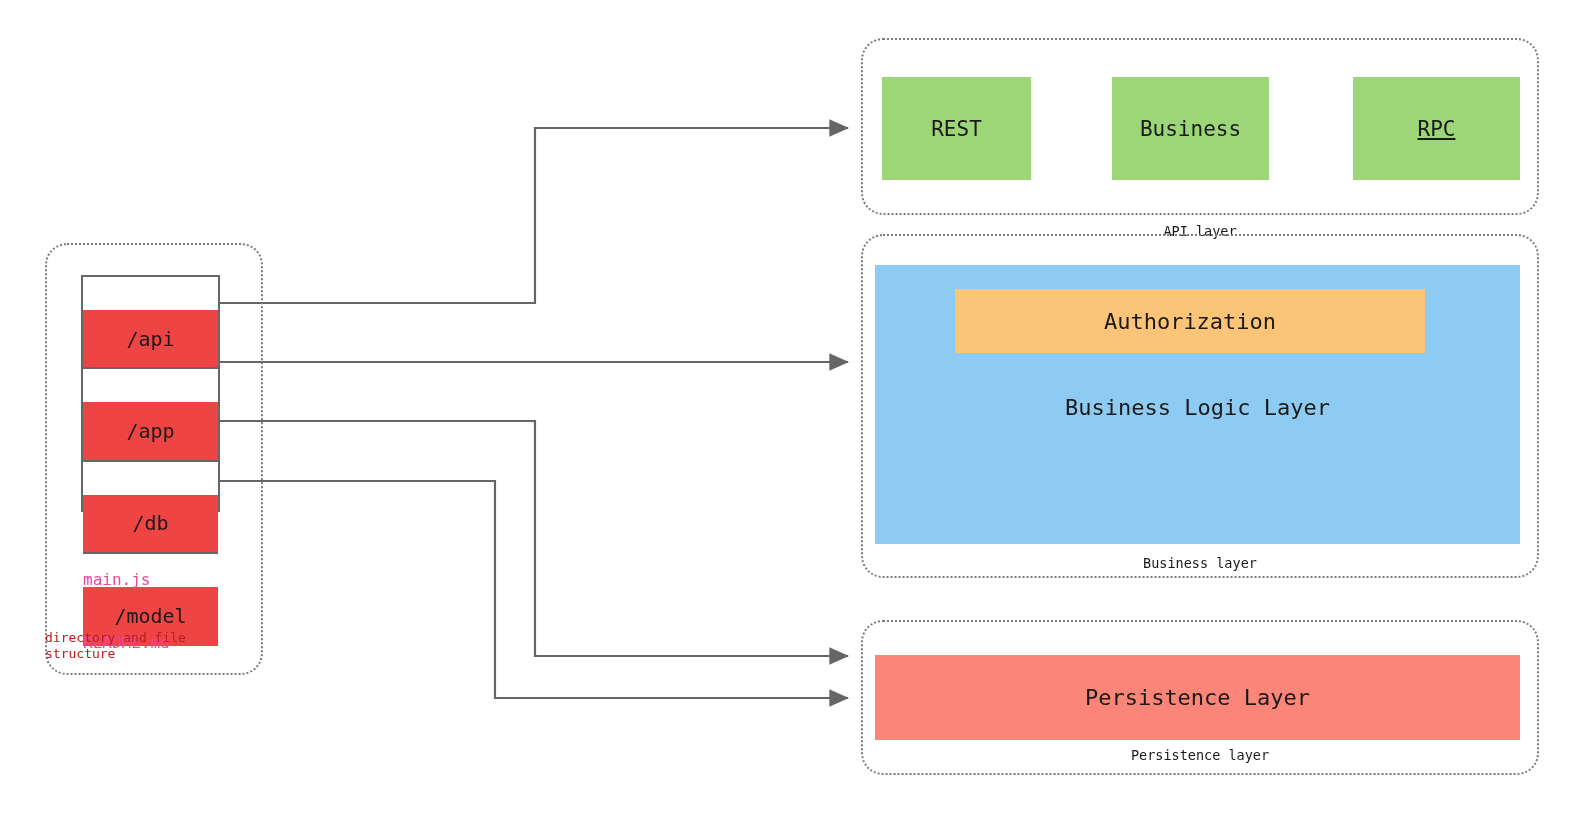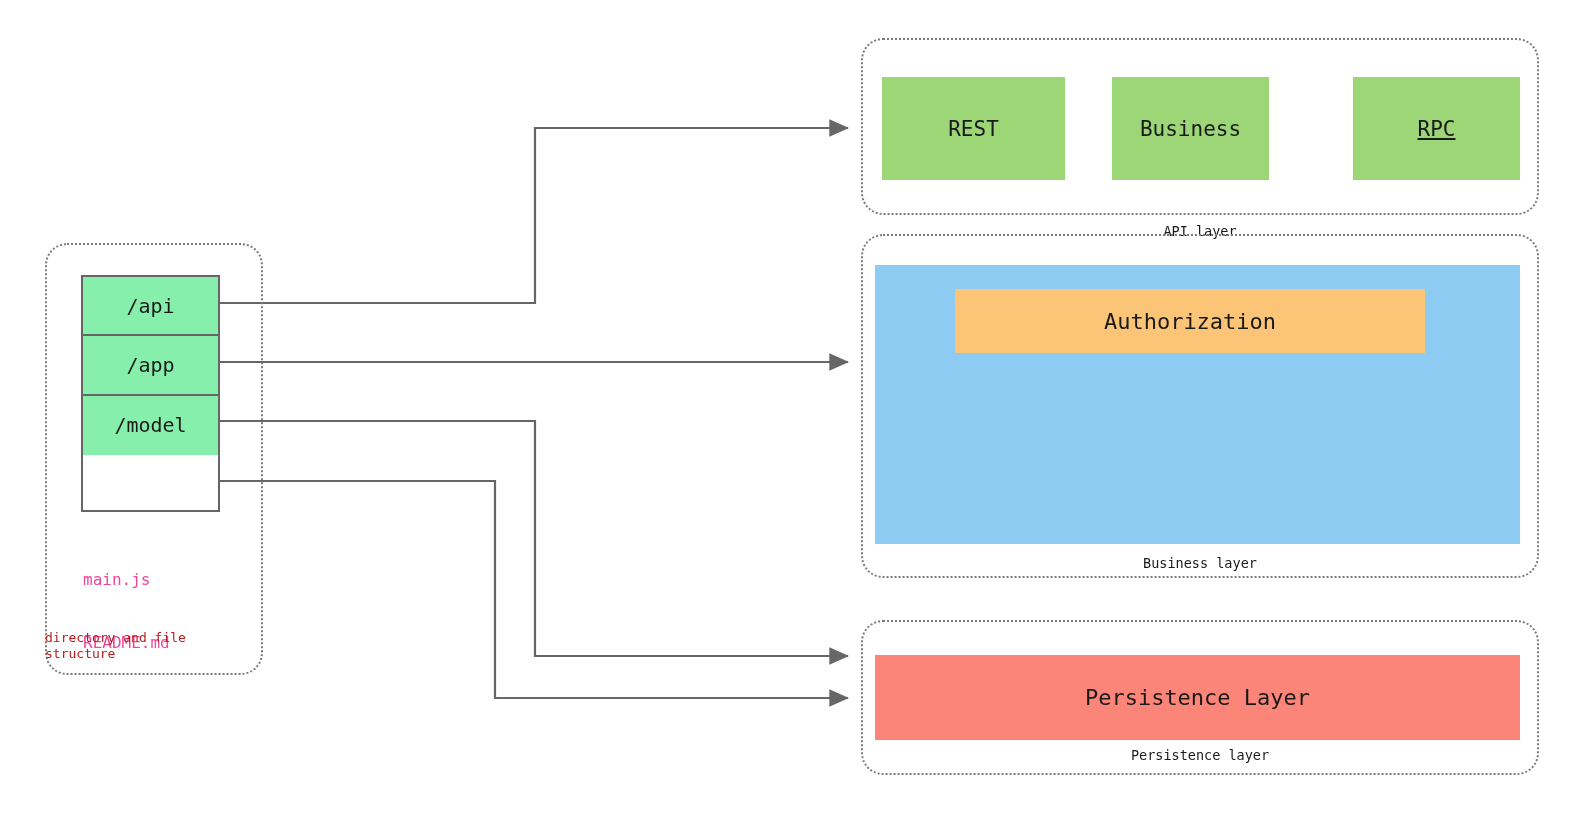--- a/index.html
+++ b/index.html
@@ -65,21 +65,22 @@
   }
   .dir-row {
     height: 59.25px;
     box-sizing: border-box;
     display: flex;
     align-items: center;
     justify-content: center;
     font-size: 20px;
     color: #1a1a1a;
     border-bottom: 2px solid #666666;
-    background: #86efac;
+    background: #ef4444;
+    margin-top: 33px;
   }
   .dir-row:last-child { border-bottom: none; }
 
   #dir-files {
     left: 83px;
     top: 527px;
     font-size: 16px;
     line-height: 21px;
     color: #ec4899;
     white-space: pre;
@@ -107,21 +108,21 @@
     position: absolute;
     top: 77px;
     height: 103px;
     background: #9dd677;
     display: flex;
     align-items: center;
     justify-content: center;
     font-size: 21px;
     color: #1a1a1a;
   }
-  #api-card-rest    { left: 882px;  width: 183px; }
+  #api-card-rest    { left: 882px;  width: 149px; }
   #api-card-graphql { left: 1112px; width: 157px; }
   #api-card-rpc     { left: 1353px; width: 167px; text-decoration: underline; }
   #api-caption { left: 861px; top: 188px; width: 678px; margin-top: 35px; }
 
   
   #business-group {
     left: 861px;
     top: 234px;
     width: 678px;
     height: 344px;
@@ -210,20 +211,23 @@
   <div class="abs group-box" id="dir-group"></div>
 
   <div class="abs" id="dir-table">
     <div class="dir-row">
       <span>/api</span>
     </div>
     <div class="dir-row">
       <span>/app</span>
     </div>
     <div class="dir-row">
+      <span>/db</span>
+    </div>
+    <div class="dir-row">
       <span>/model</span>
     </div>
   </div>
 
   <div class="abs" id="dir-files">
     <div>main.js</div>
     <div>README.md</div>
   </div>
 
   <div class="abs" id="dir-caption-wrap">
@@ -247,20 +251,21 @@
   <div class="abs group-caption" id="api-caption">API layer</div>
 
   <div class="abs group-box" id="business-group"></div>
 
   <div class="abs" id="business-box"></div>
 
   <div class="abs" id="authorization-box">
     <span>Authorization</span>
   </div>
 
+  <div class="abs" id="business-label">Business Logic Layer</div>
 
   <div class="abs group-caption" id="business-caption">Business layer</div>
 
   <div class="abs group-box" id="persistence-group"></div>
 
   <div class="abs" id="persistence-box">
     <span>Persistence Layer</span>
   </div>
 
   <div class="abs group-caption" id="persistence-caption">Persistence layer</div>

